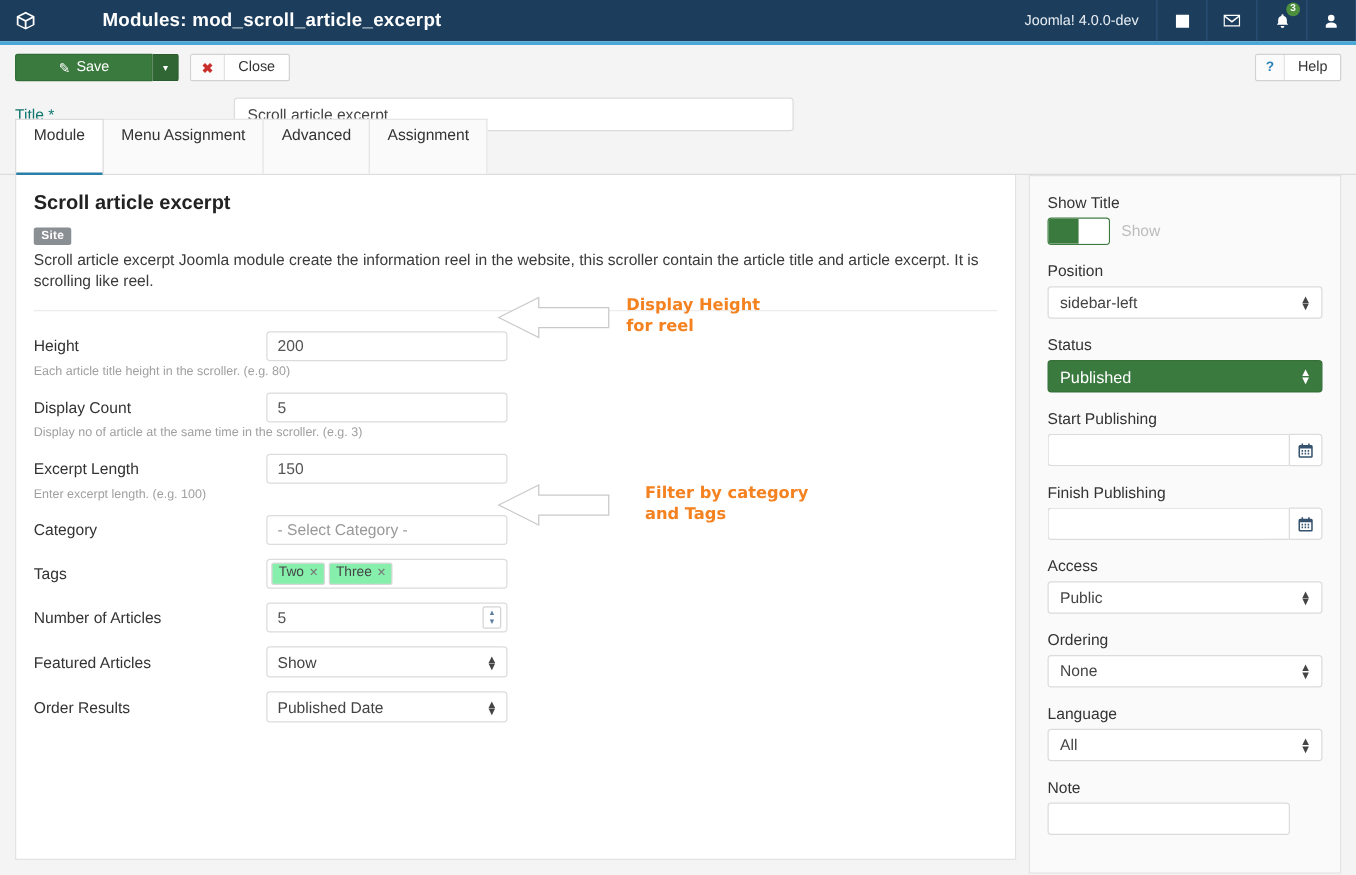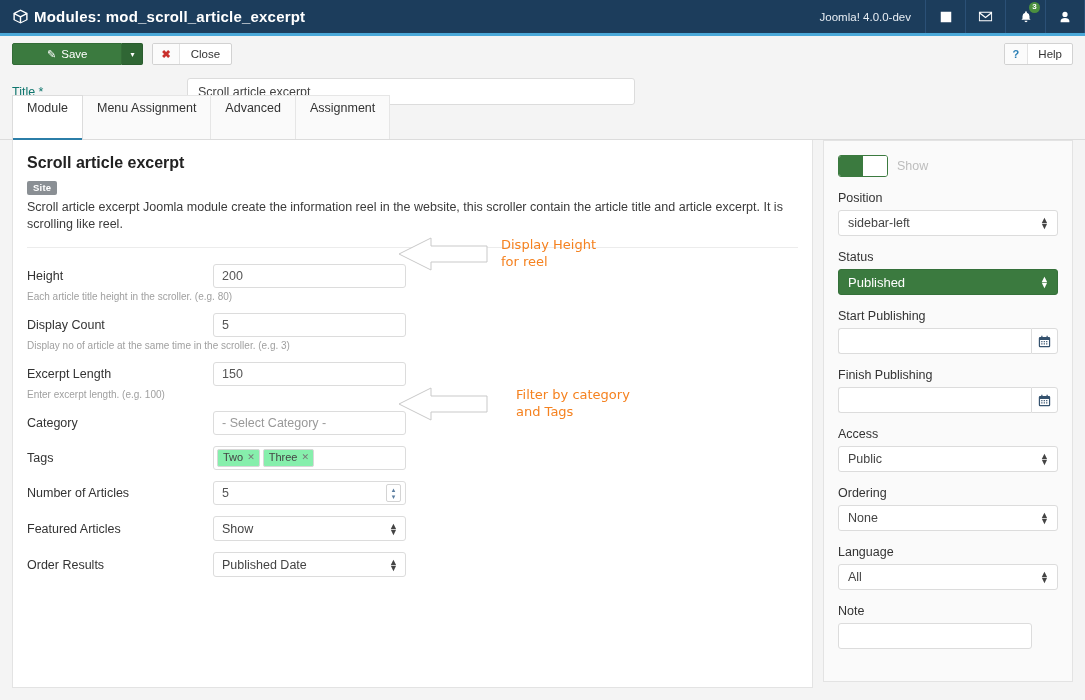--- a/index.html
+++ b/index.html
@@ -14,20 +14,21 @@
   }
 
   
   .topbar {
     height: 33px;
     background: #1c3d5c;
     display: flex;
     align-items: center;
     color: #fff;
     position: relative;
+    gap: 48px;
   }
   .topbar:after {
     content: "";
     position: absolute;
     left: 0; right: 0; bottom: -3px;
     height: 3px;
     background: #4aa8d8;
   }
   .brand-icon {
     width: 34px;
@@ -360,21 +361,21 @@
     color: #5b7ea0;
   }
 
   
   .anno { position: absolute; }
   .anno-text {
     color: #f58220;
     font-size: 13px;
     line-height: 17px;
     font-family: "DejaVu Sans", sans-serif;
-    font-weight: normal;
+    font-weight: bold;
     white-space: pre-line;
   }
 
   
   .sidebar {
     flex: 0 0 250px;
     background: #fafafa;
     border: 1px solid #e3e3e3;
     padding: 14px 14px 16px 14px;
     min-height: 542px;
@@ -650,20 +651,21 @@
       </svg>
     </div>
     <div class="anno anno-text" style="left:503px; top:246px;">Filter by category
 and Tags</div>
 
   </div>
 
   <div class="sidebar">
 
     <div class="sb-group">
+      <div class="sb-label">Show Title</div>
       <div class="toggle-row">
         <div class="toggle">
           <div class="on"></div>
           <div class="off"></div>
         </div>
         <div class="toggle-label">Show</div>
       </div>
     </div>
 
     <div class="sb-group">

